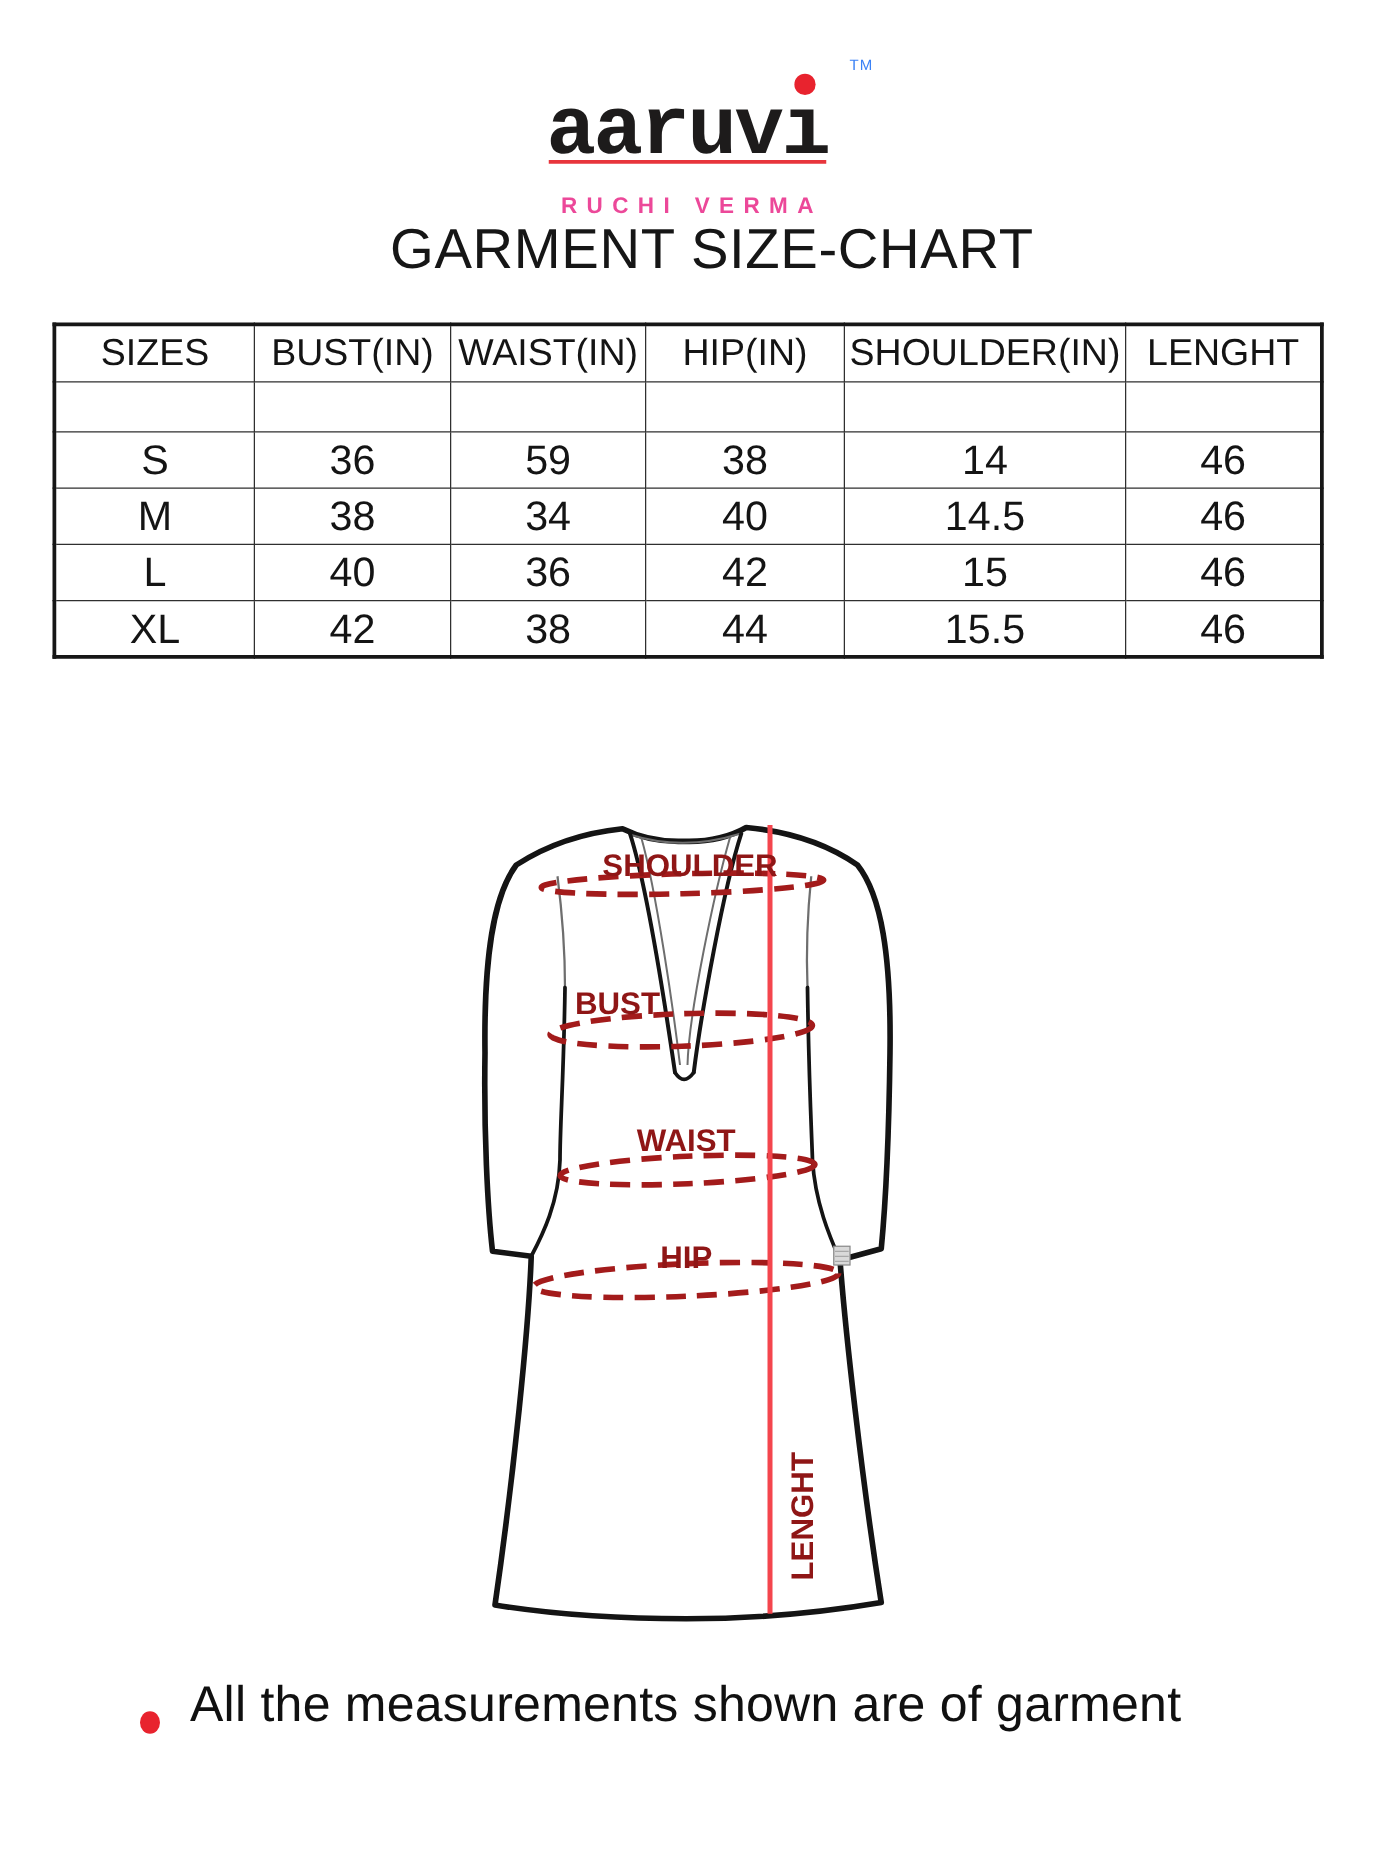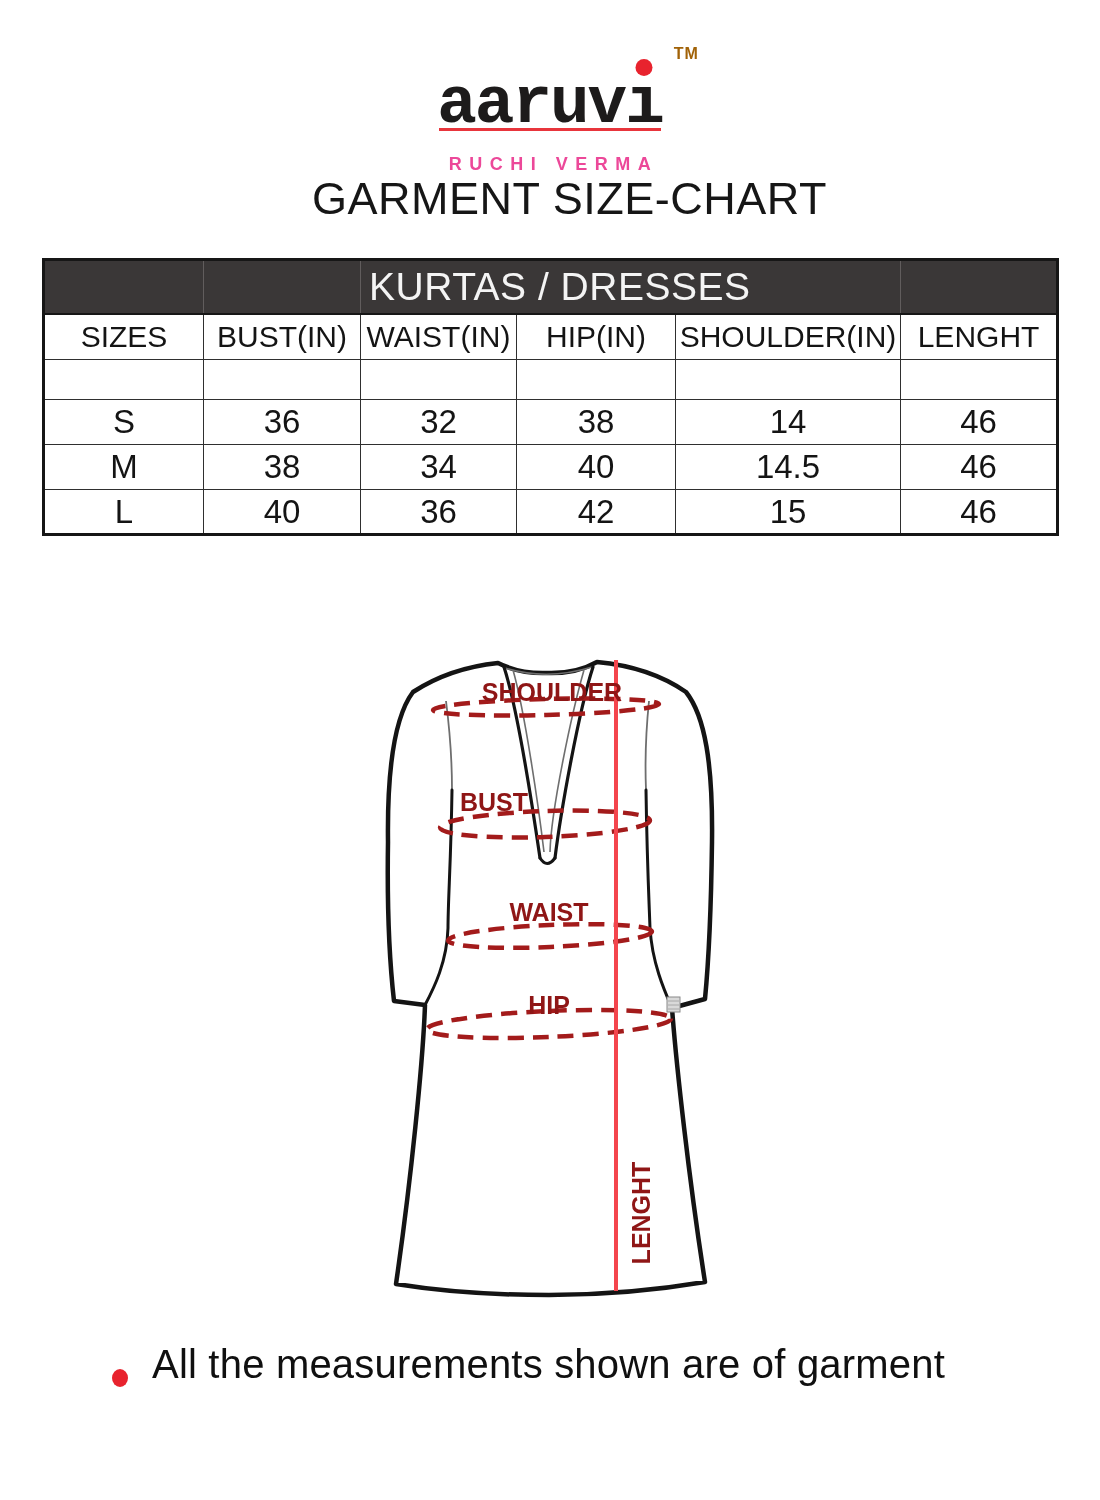--- a/index.html
+++ b/index.html
@@ -9,21 +9,21 @@
   }
   
   .brand{position:absolute;top:72px;left:0;right:0;display:flex;flex-direction:column;align-items:center;}
   .wordmark-row{position:relative;line-height:1;}
   .wordmark{
     font-family:Liberation Mono, monospace;font-weight:bold;font-size:66px;
     letter-spacing:-2px;color:#1d1b1b;line-height:1;
   }
   .iwrap{position:relative;display:inline-block;}
   .idot{position:absolute;left:50%;transform:translateX(-50%);top:-13px;width:17px;height:17px;border-radius:50%;background:#e8232e;}
-  .tm{position:absolute;top:-26px;right:-36px;font-size:16px;font-weight:bold;color:#a16207;letter-spacing:1px;}
+  .tm{position:absolute;top:-26px;right:-36px;font-size:12px;font-weight:normal;color:#3b82f6;letter-spacing:1px;}
   .logo-rule{margin-top:-10px;width:222px;height:3px;background:#e8353c;}
   .logo-sub{margin-top:24px;font-size:18px;font-weight:600;color:#ec4899;letter-spacing:7.5px;text-indent:7px;line-height:1;}
   
   .page-title{position:absolute;top:176px;left:0;right:0;margin:0;text-align:center;
     font-size:45px;font-weight:400;color:#161616;letter-spacing:0.5px;line-height:1;padding-left:39px;}
   
   table.size-table{position:absolute;left:42px;top:258px;width:1014px;
     border-collapse:collapse;table-layout:fixed;border:3px solid #161616;}
   table.size-table td{border:1.6px solid #2f2f2f;padding:0;text-align:center;vertical-align:middle;}
   tr.cat{height:54px;}
@@ -60,64 +60,66 @@
 <table class="size-table">
   <colgroup>
     <col style="width:160px">
       <col style="width:157px">
       <col style="width:156px">
     <col style="width:159px">
       <col style="width:225px">
       <col style="width:157px">
   </colgroup>
   <tbody>
-      <tr class="cat">
-    <td></td>
-    <td></td>
-    <td class="cat-title" colspan="3">KURTAS / DRESSES</td>
-    <td></td>
-  </tr>
   <tr class="head">
     <td>SIZES</td>
     <td>BUST(IN)</td>
     <td>WAIST(IN)</td>
     <td>HIP(IN)</td>
     <td>SHOULDER(IN)</td>
     <td>LENGHT</td>
   </tr>
   <tr class="spacer">
     <td></td>
         <td></td>
     <td></td>
         <td></td>
     <td></td>
         <td></td>
   </tr>
   <tr class="data">
     <td>S</td>
     <td>36</td>
-    <td>32</td>
+    <td>59</td>
     <td>38</td>
     <td>14</td>
     <td>46</td>
   </tr>
   <tr class="data">
     <td>M</td>
     <td>38</td>
     <td>34</td>
     <td>40</td>
     <td>14.5</td>
     <td>46</td>
   </tr>
   <tr class="data">
     <td>L</td>
     <td>40</td>
     <td>36</td>
     <td>42</td>
     <td>15</td>
+    <td>46</td>
+  </tr>
+  <tr class="data">
+    <td>XL</td>
+    <td>42</td>
+    <td>38</td>
+    <td>44</td>
+    <td>15.5</td>
     <td>46</td>
   </tr>
 </tbody>
   </table>
 
 <svg class="diagram" viewBox="370 645 360 660" xmlns="http://www.w3.org/2000/svg">
 
   <path d="M 498 663 Q 520 674 547 673 Q 576 674 597 662
            Q 650 667 686 692 C 705 716 713 764 712 842
            C 711 918 708 968 705 999 L 672 1008

